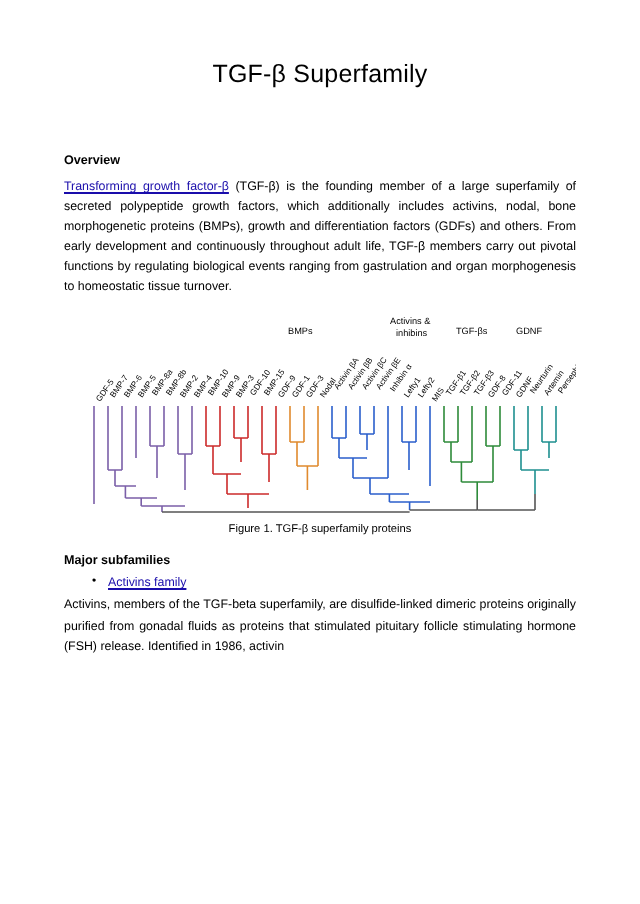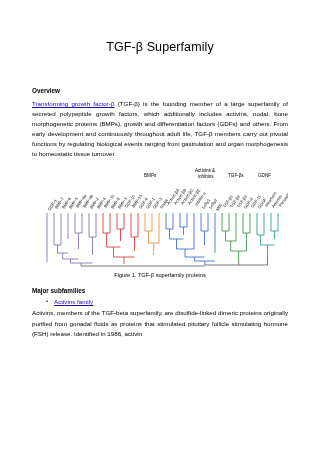--- a/index.html
+++ b/index.html
@@ -18,21 +18,21 @@
     position: relative;
     width: 320px;
     height: 452px;
     box-sizing: border-box;
     padding: 0 32px;
   }
   .doc-title {
     text-align: center;
     font-size: 12.5px;
     font-weight: 400;
-    margin-top: 40px;
+    margin-top: 30px;
     margin-bottom: 0;
     letter-spacing: 0.1px;
   }
   .section-heading {
     font-size: 6.3px;
     font-weight: bold;
     margin-top: 33px;
     margin-bottom: 5px;
   }
   .body-text {

